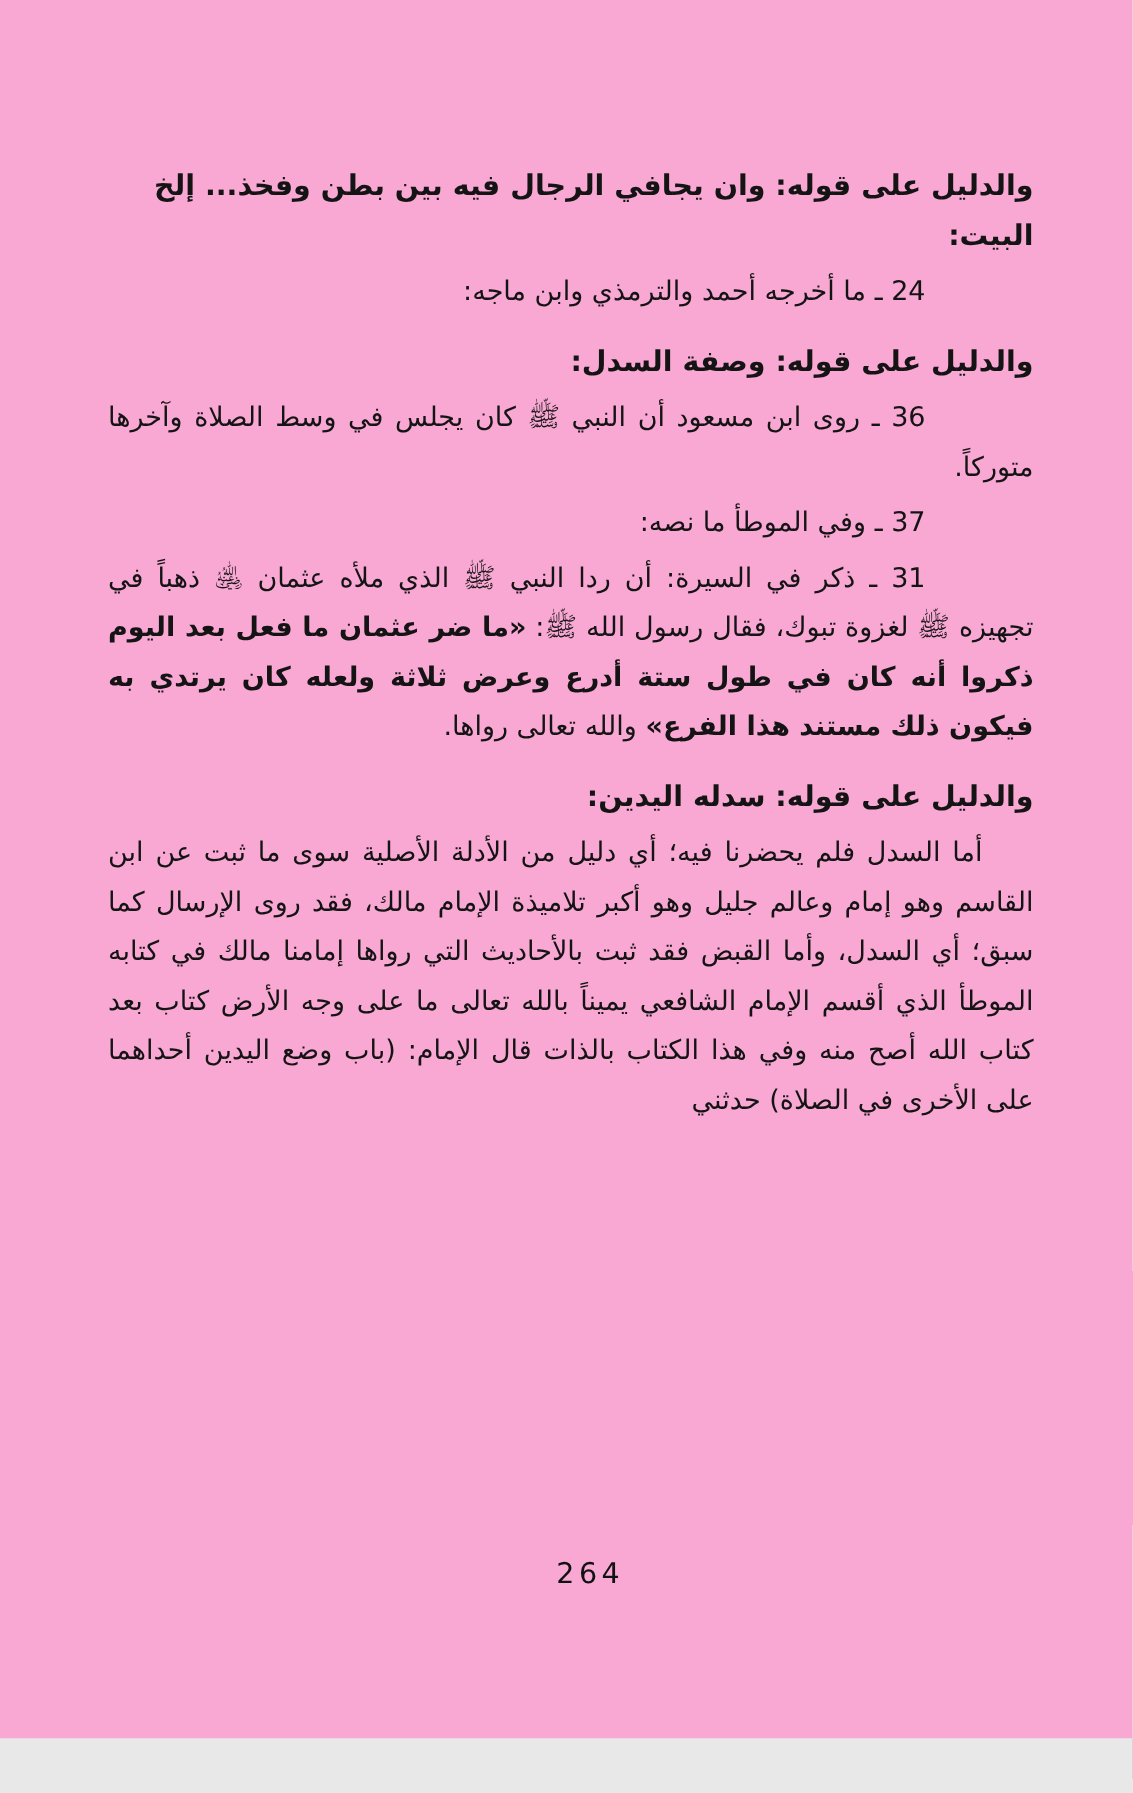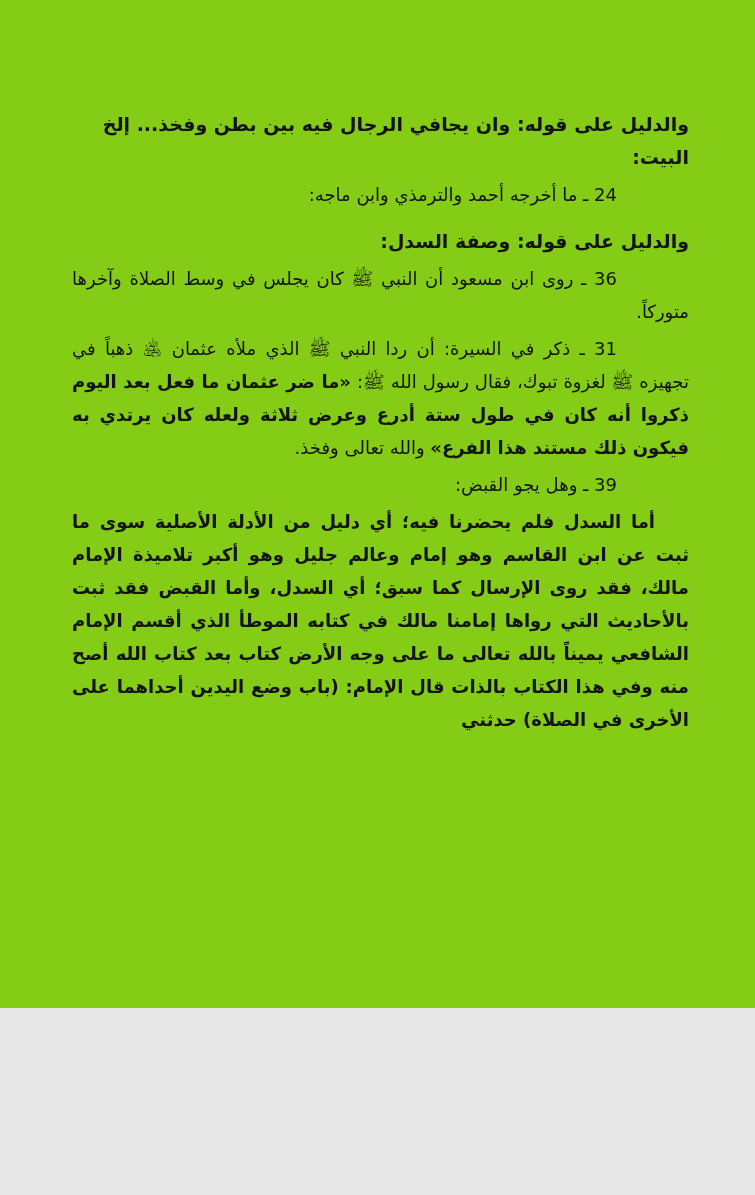--- a/index.html
+++ b/index.html
@@ -3,23 +3,23 @@
 <meta charset="utf-8">
 <style>
   html, body {
     margin: 0;
     padding: 0;
     background: #e8e8e8;
   }
   .page {
     position: relative;
     width: 755px;
-    height: 1008px;
+    height: 1159px;
     margin: 0 auto;
-    background: #84cc16;
+    background: #f9a8d4;
     overflow: hidden;
     direction: rtl;
     font-family: "DejaVu Sans", sans-serif;
     color: #141414;
   }
   .text-column {
     position: absolute;
     top: 94px;
     right: 66px;
     left: 72px;
@@ -33,21 +33,21 @@
     font-size: 19px;
     margin: 14px 0 4px 0;
     text-align: right;
     letter-spacing: 0.2px;
   }
   .para {
     margin: 4px 0;
   }
   .indent-num   { text-indent: 72px; }
   .indent-dash  { text-indent: 46px; }
-  .indent-plain { text-indent: 34px; font-weight: bold; }
+  .indent-plain { text-indent: 34px; }
   .seg { }
   .seg.bold { font-weight: bold; }
   .page-number {
     position: absolute;
     top: 1038px;
     left: 0;
     right: 0;
     text-align: center;
     transform: translateX(16px); 
     font-size: 19px;
@@ -58,18 +58,19 @@
 </style>
 </head>
 <body>
 
 <div class="page">
   <div class="text-column">
       <div class="heading"><span class="seg">والدليل على قوله: وان يجافي الرجال فيه بين بطن وفخذ... إلخ البيت:</span></div>
       <div class="para indent-num"><span class="seg">24 ـ ما أخرجه أحمد والترمذي وابن ماجه:</span></div>
       <div class="heading"><span class="seg">والدليل على قوله: وصفة السدل:</span></div>
       <div class="para indent-num"><span class="seg">36 ـ روى ابن مسعود أن النبي ﷺ كان يجلس في وسط الصلاة وآخرها متوركاً.</span></div>
-      <div class="para indent-num"><span class="seg">31 ـ ذكر في السيرة: أن ردا النبي ﷺ الذي ملأه عثمان ﵁ ذهباً في تجهيزه ﷺ لغزوة تبوك، فقال رسول الله ﷺ: </span><span class="seg bold">«ما ضر عثمان ما فعل بعد اليوم ذكروا أنه كان في طول ستة أدرع وعرض ثلاثة ولعله كان يرتدي به فيكون ذلك مستند هذا الفرع»</span><span class="seg"> والله تعالى وفخذ.</span></div>
-      <div class="para indent-num"><span class="seg">39 ـ وهل يجو القبض:</span></div>
+      <div class="para indent-num"><span class="seg">37 ـ وفي الموطأ ما نصه:</span></div>
+      <div class="para indent-num"><span class="seg">31 ـ ذكر في السيرة: أن ردا النبي ﷺ الذي ملأه عثمان ﵁ ذهباً في تجهيزه ﷺ لغزوة تبوك، فقال رسول الله ﷺ: </span><span class="seg bold">«ما ضر عثمان ما فعل بعد اليوم ذكروا أنه كان في طول ستة أدرع وعرض ثلاثة ولعله كان يرتدي به فيكون ذلك مستند هذا الفرع»</span><span class="seg"> والله تعالى رواها.</span></div>
+      <div class="heading"><span class="seg">والدليل على قوله: سدله اليدين:</span></div>
       <div class="para indent-plain"><span class="seg">أما السدل فلم يحضرنا فيه؛ أي دليل من الأدلة الأصلية سوى ما ثبت عن ابن القاسم وهو إمام وعالم جليل وهو أكبر تلاميذة الإمام مالك، فقد روى الإرسال كما سبق؛ أي السدل، وأما القبض فقد ثبت بالأحاديث التي رواها إمامنا مالك في كتابه الموطأ الذي أقسم الإمام الشافعي يميناً بالله تعالى ما على وجه الأرض كتاب بعد كتاب الله أصح منه وفي هذا الكتاب بالذات قال الإمام: (باب وضع اليدين أحداهما على الأخرى في الصلاة) حدثني</span></div>
     </div>
   <div class="page-number">264</div>
 </div>
 
 </body></html>

